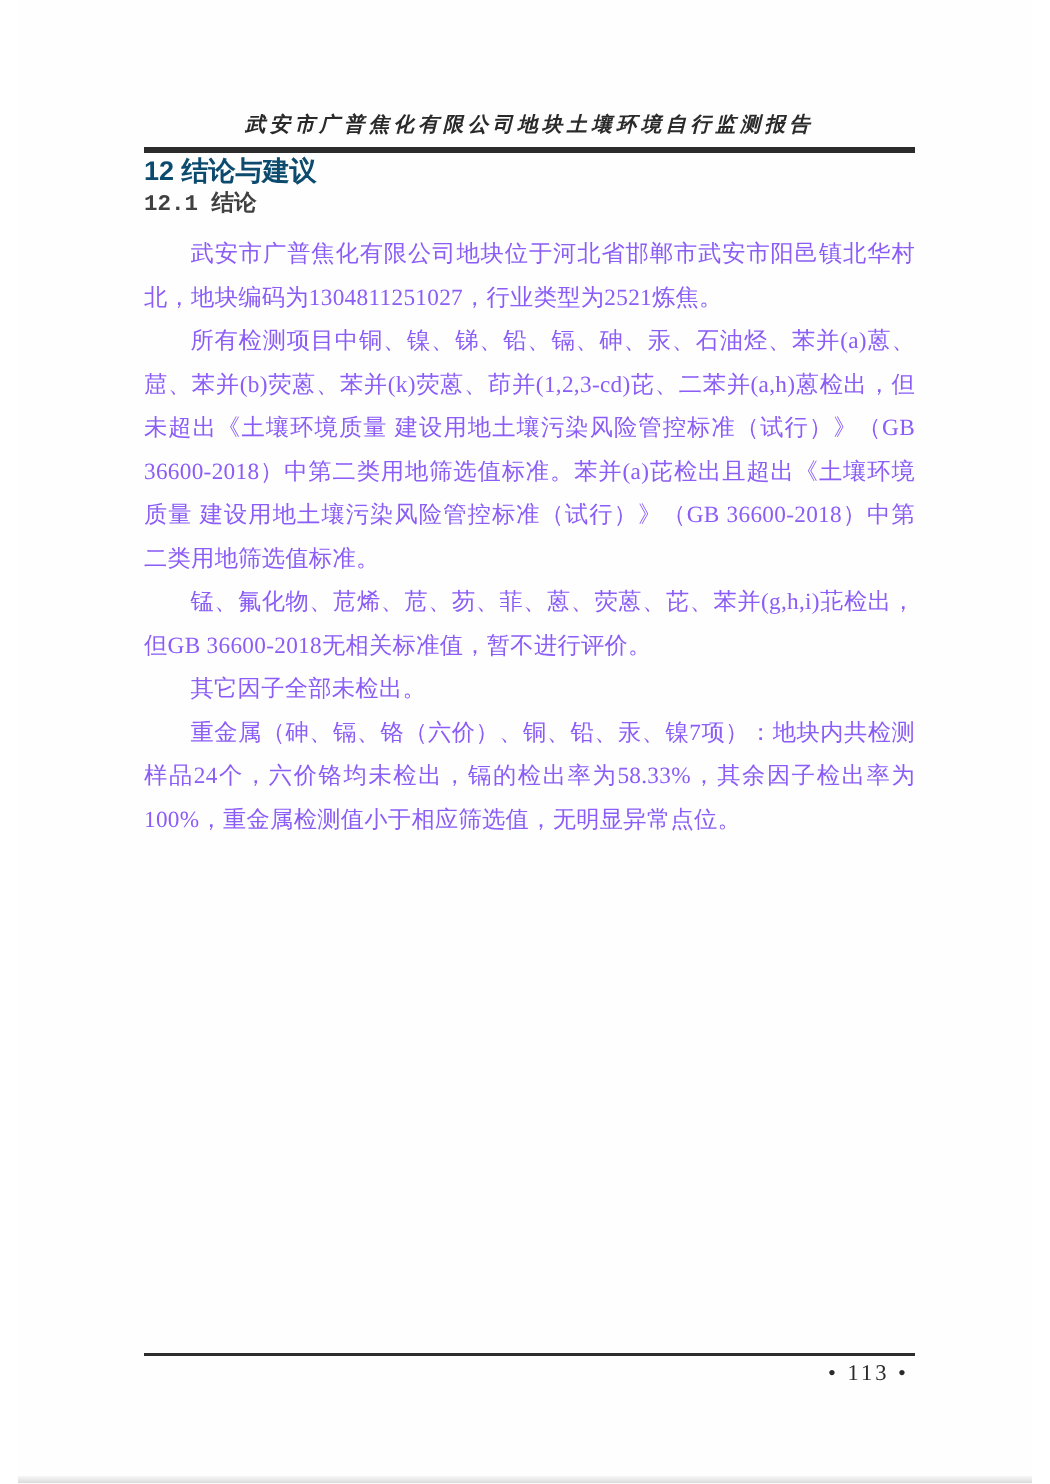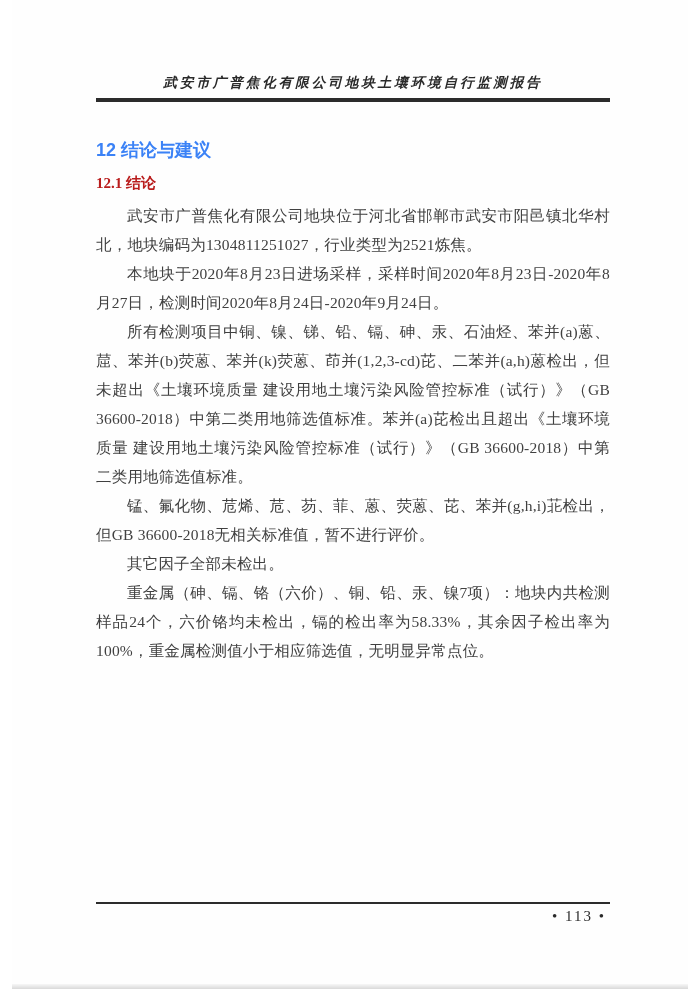--- a/index.html
+++ b/index.html
@@ -31,42 +31,41 @@
     color: #2a2a2a;
     white-space: nowrap;
   }
   .double-rule {
     margin-top: 6px;
     height: 2px;
     border-top: 2.5px solid #2c2c2c;
     border-bottom: 2px solid #2c2c2c;
   }
   h1.section-heading {
-    margin-top: 36px;
     font-family: "Liberation Sans", "DejaVu Sans", sans-serif;
     font-weight: 700;
     font-size: 18px;
     line-height: 24px;
-    color: #3b82f6;
+    color: #0c4a6e;
   }
   h2.subsection-heading {
-    margin-top: 11px;
-    font-family: Liberation Serif, serif;
+    margin-top: 1px;
+    font-family: Liberation Mono, monospace;
     font-weight: 700;
     font-size: 15px;
     line-height: 20px;
-    color: #b91c1c;
+    color: #404040;
   }
   .paragraphs { margin-top: 8px; }
   .para {
     font-size: 15.5px;
     line-height: 29px;
     text-align: justify;
     text-indent: 2em;
-    color: #404040;
+    color: #8b5cf6;
     letter-spacing: 0.2px;
   }
   .footer-rule {
     position: absolute;
     left: 84px;
     right: 78px;
     top: 902px;
     border-top: 2px solid #2c2c2c;
   }
   .page-number {
@@ -93,21 +92,20 @@
     <header>
       <div class="header-title">武安市广普焦化有限公司地块土壤环境自行监测报告</div>
       <div class="double-rule"></div>
     </header>
 
     <main>
       <h1 class="section-heading">12 结论与建议</h1>
       <h2 class="subsection-heading">12.1 结论</h2>
       <div class="paragraphs">
           <p class="para">武安市广普焦化有限公司地块位于河北省邯郸市武安市阳邑镇北华村北，地块编码为1304811251027，行业类型为2521炼焦。</p>
-          <p class="para">本地块于2020年8月23日进场采样，采样时间2020年8月23日-2020年8月27日，检测时间2020年8月24日-2020年9月24日。</p>
           <p class="para">所有检测项目中铜、镍、锑、铅、镉、砷、汞、石油烃、苯并(a)蒽、䓛、苯并(b)荧蒽、苯并(k)荧蒽、茚并(1,2,3-cd)芘、二苯并(a,h)蒽检出，但未超出《土壤环境质量 建设用地土壤污染风险管控标准（试行）》（GB 36600-2018）中第二类用地筛选值标准。苯并(a)芘检出且超出《土壤环境质量 建设用地土壤污染风险管控标准（试行）》（GB 36600-2018）中第二类用地筛选值标准。</p>
           <p class="para">锰、氟化物、苊烯、苊、芴、菲、蒽、荧蒽、芘、苯并(g,h,i)苝检出，但GB 36600-2018无相关标准值，暂不进行评价。</p>
           <p class="para">其它因子全部未检出。</p>
           <p class="para">重金属（砷、镉、铬（六价）、铜、铅、汞、镍7项）：地块内共检测样品24个，六价铬均未检出，镉的检出率为58.33%，其余因子检出率为100%，重金属检测值小于相应筛选值，无明显异常点位。</p>
         </div>
     </main>
   </div>
 
   <div class="footer-rule"></div>
   <div class="page-number">• 113 •</div>

